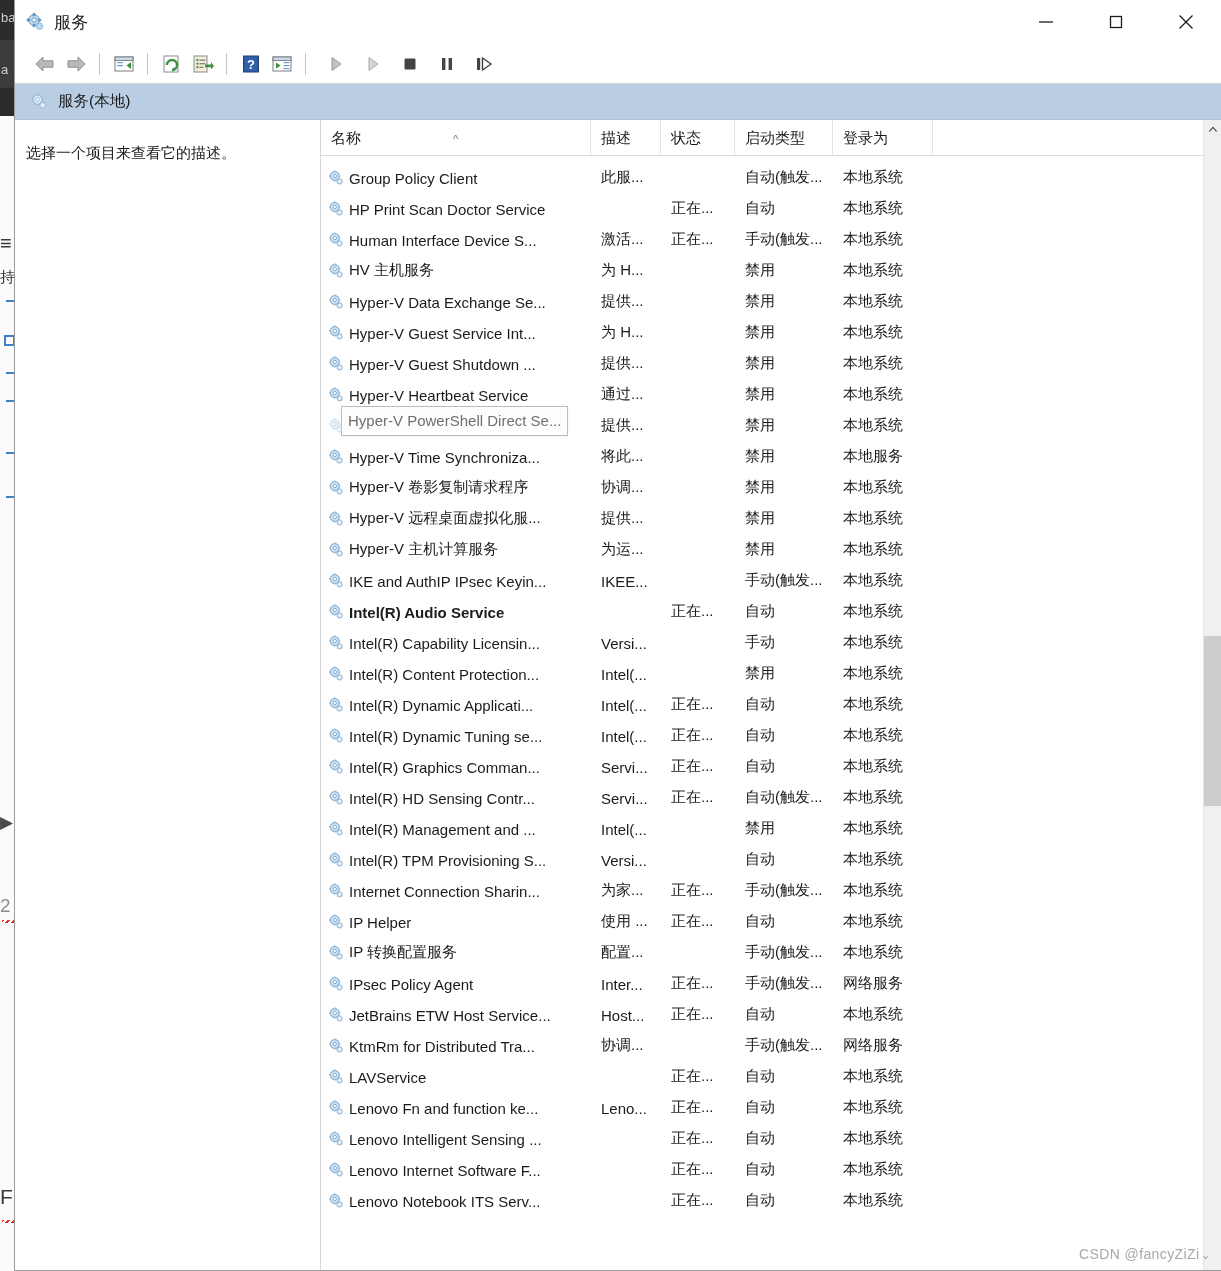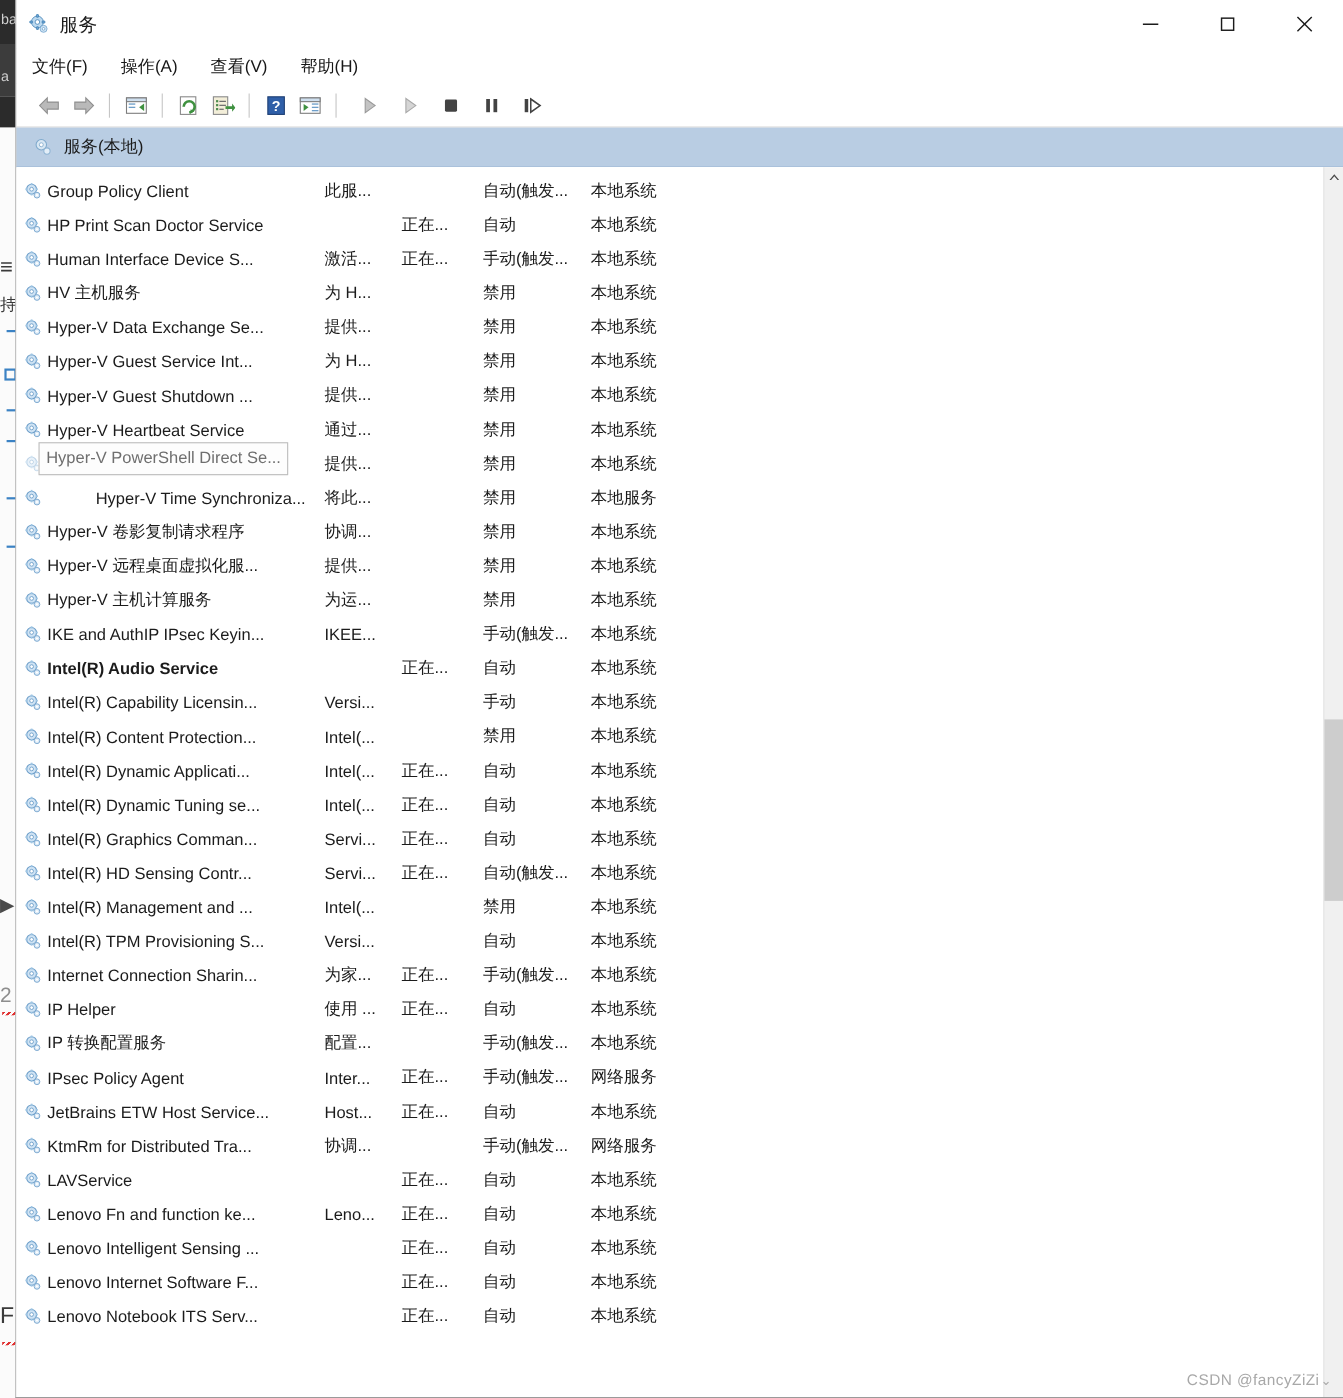--- a/index.html
+++ b/index.html
@@ -211,26 +211,20 @@
       </div>
       <div class="win-btn">
         <svg width="26" height="26" viewBox="0 0 26 26">
             <line x1="6.5" y1="6.5" x2="19.5" y2="19.5" stroke="#1b1b1b" stroke-width="1.3"></line>
             <line x1="19.5" y1="6.5" x2="6.5" y2="19.5" stroke="#1b1b1b" stroke-width="1.3"></line>
           </svg>
       </div>
     </div>
   </div>
 
-  <div id="menu-bar">
-    <div class="menu-item">文件(F)</div>
-    <div class="menu-item">操作(A)</div>
-    <div class="menu-item">查看(V)</div>
-    <div class="menu-item">帮助(H)</div>
-  </div>
 
   <div id="toolbar">
     <div class="tb-btn">
       <svg width="24" height="20" viewBox="0 0 24 20">
         <path d="M10 3 L3 10 L10 17 L10 13.2 L20 13.2 L20 6.8 L10 6.8 Z" fill="#b9b9b9" stroke="#8f8f8f" stroke-width="1"></path>
       </svg>
     </div>
     <div class="tb-btn">
       <svg width="24" height="20" viewBox="0 0 24 20">
         <path d="M14 3 L21 10 L14 17 L14 13.2 L4 13.2 L4 6.8 L14 6.8 Z" fill="#b9b9b9" stroke="#8f8f8f" stroke-width="1"></path>
@@ -324,23 +318,36 @@
         <circle cx="9" cy="8" r="5" fill="#d8e7f3" stroke="#7fa9cc" stroke-width="1"></circle>
         <circle cx="9" cy="8" r="1.9" fill="#ffffff" stroke="#7fa9cc" stroke-width=".8"></circle>
         <circle cx="14.4" cy="14" r="3" fill="#e3eef8" stroke="#8fb4d3" stroke-width="1"></circle>
       </svg>
     </span>
     <span id="scope-label">服务(本地)</span>
   </div>
 
   <div id="window-body">
 
+    <div id="description-pane">
+      <div id="description-text">选择一个项目来查看它的描述。</div>
+    </div>
 
     <div id="list-pane">
 
+      <div id="list-header">
+        <div class="col-head" style="width:270px">
+          <span>名称</span>
+          <span id="sort-caret">^</span>
+        </div>
+        <div class="col-head" style="width:70px">描述</div>
+        <div class="col-head" style="width:74px">状态</div>
+        <div class="col-head" style="width:98px">启动类型</div>
+        <div class="col-head" style="width:100px">登录为</div>
+      </div>
 
       <div id="list-rows">
           <div class="row">
             <div class="cell cell-name" style="width: 270px;">
               <span class="row-icon"><svg width="18" height="18" viewBox="0 0 20 20">
                   <circle cx="8.6" cy="7.8" r="5" fill="#cfe3f4" stroke="#6d9ec9" stroke-width="1.1"></circle>
                   <circle cx="8.6" cy="7.8" r="1.9" fill="#ffffff" stroke="#6d9ec9" stroke-width=".9"></circle>
                   <rect x="7.7" y="1.5" width="1.8" height="2.2" fill="#9fc6e4"></rect>
                   <rect x="7.7" y="11.9" width="1.8" height="2.2" fill="#9fc6e4"></rect>
                   <rect x="2.3" y="6.9" width="2.2" height="1.8" fill="#9fc6e4"></rect>
@@ -501,21 +508,21 @@
                   <circle cx="14" cy="13.8" r="1.05" fill="#ffffff"></circle>
                 </svg></span>
               <span>Hyper-V PowerShell Direct...</span>
             </div>
             <div class="cell" style="width: 70px;">提供...</div>
             <div class="cell" style="width: 74px;"></div>
             <div class="cell" style="width: 98px;">禁用</div>
             <div class="cell" style="width: 100px;">本地系统</div>
           </div>
           <div class="row">
-            <div class="cell cell-name" style="width: 270px; gap: 44px;">
+            <div class="cell cell-name" style="width: 270px;">
               <span class="row-icon"><svg width="18" height="18" viewBox="0 0 20 20">
                   <circle cx="8.6" cy="7.8" r="5" fill="#cfe3f4" stroke="#6d9ec9" stroke-width="1.1"></circle>
                   <circle cx="8.6" cy="7.8" r="1.9" fill="#ffffff" stroke="#6d9ec9" stroke-width=".9"></circle>
                   <rect x="7.7" y="1.5" width="1.8" height="2.2" fill="#9fc6e4"></rect>
                   <rect x="7.7" y="11.9" width="1.8" height="2.2" fill="#9fc6e4"></rect>
                   <rect x="2.3" y="6.9" width="2.2" height="1.8" fill="#9fc6e4"></rect>
                   <rect x="12.7" y="6.9" width="2.2" height="1.8" fill="#9fc6e4"></rect>
                   <circle cx="14" cy="13.8" r="2.9" fill="#dceaf6" stroke="#7fabd1" stroke-width="1"></circle>
                   <circle cx="14" cy="13.8" r="1.05" fill="#ffffff"></circle>
                 </svg></span>

